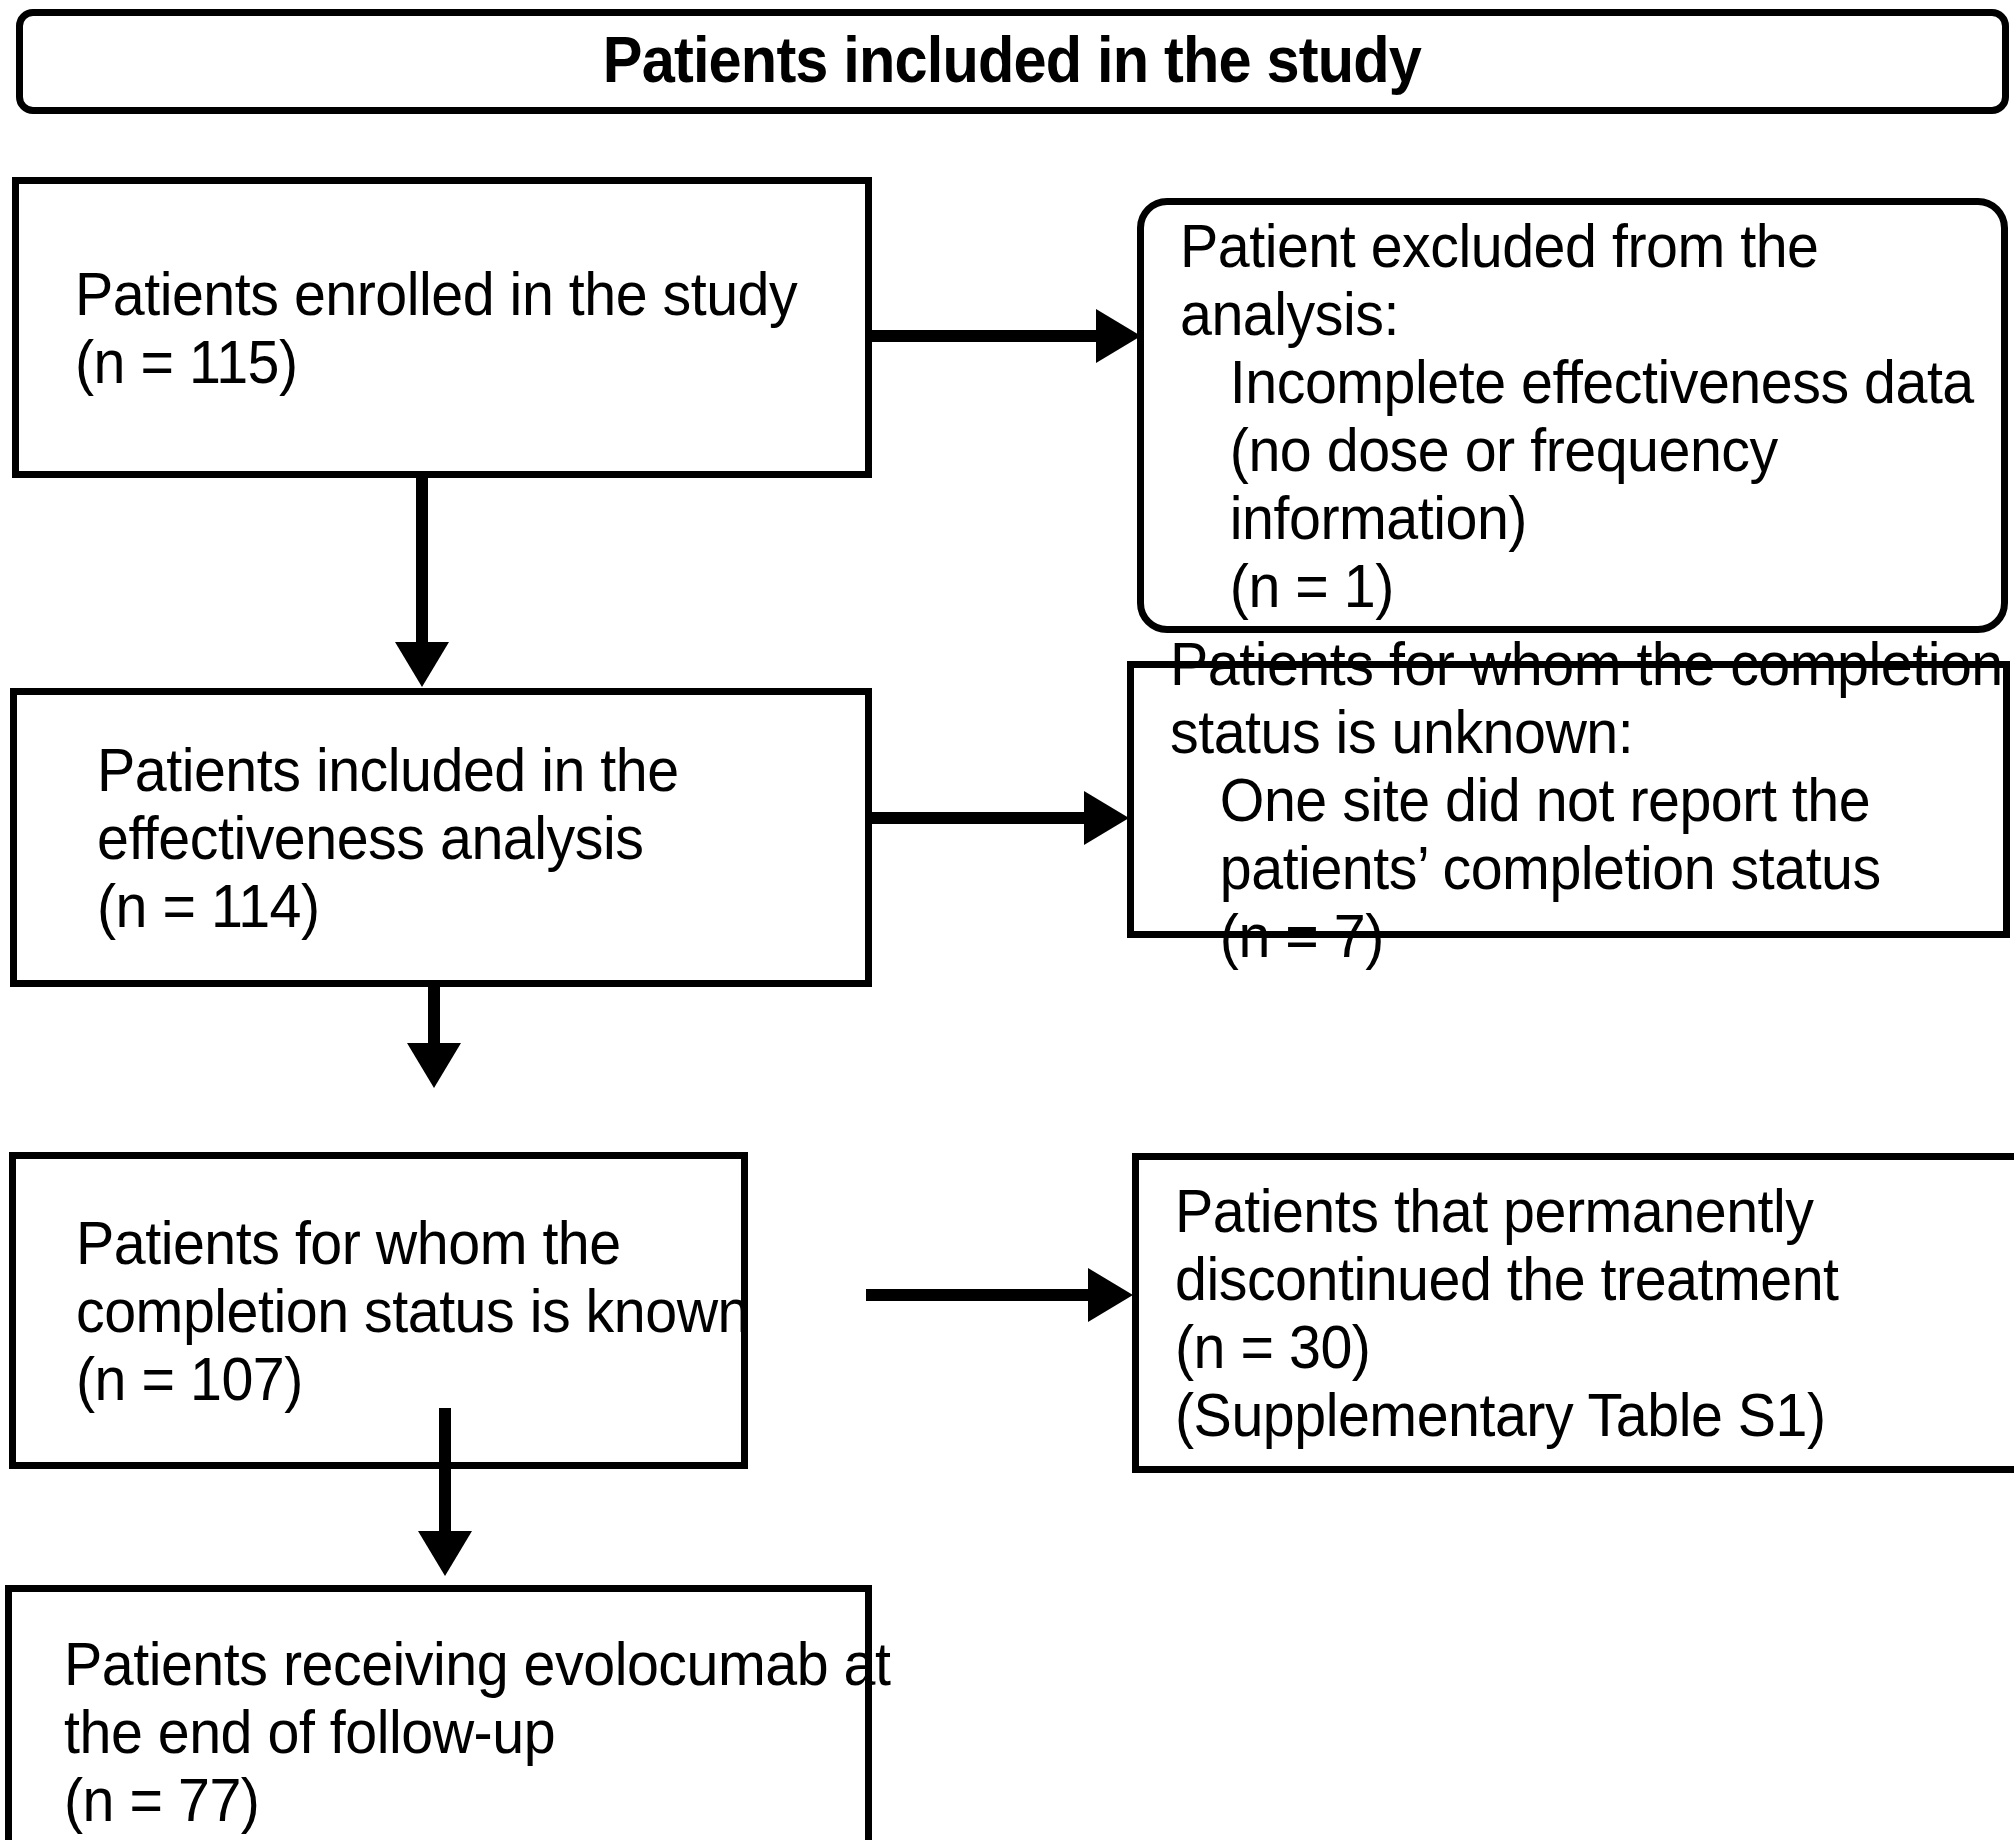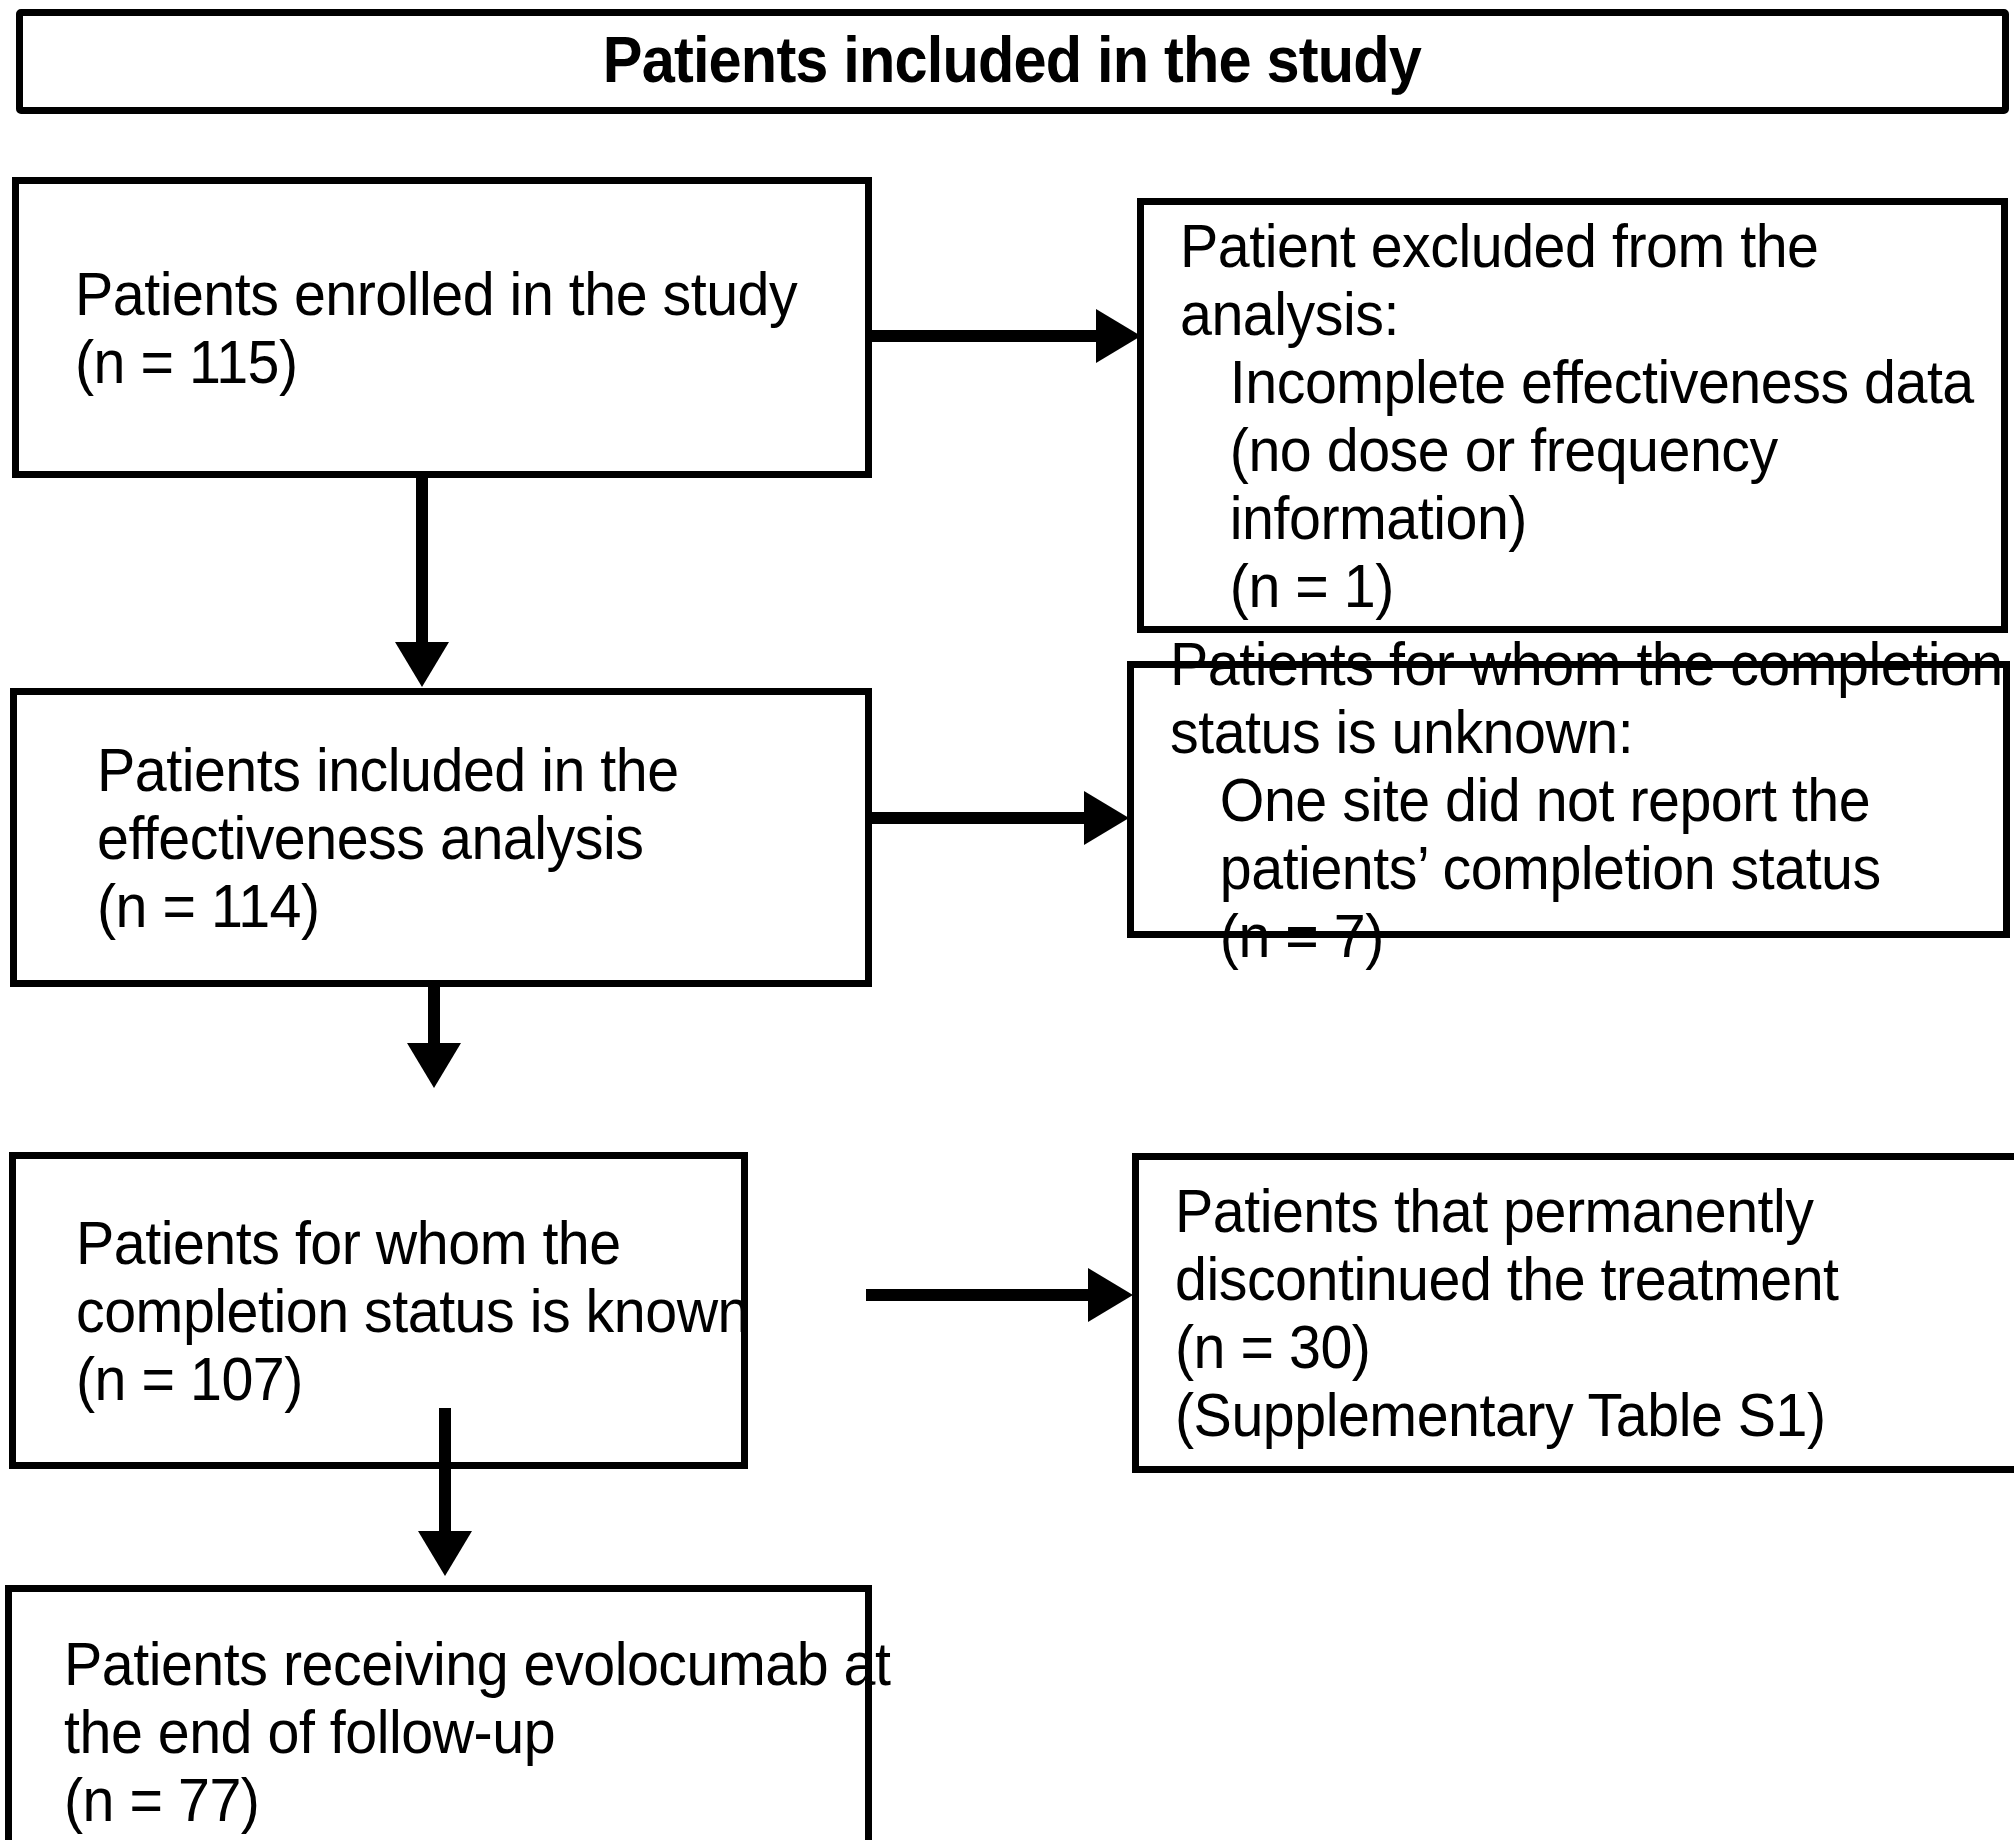--- a/index.html
+++ b/index.html
@@ -24,21 +24,21 @@
   .node {
     position: absolute;
     box-sizing: border-box;
     border: 7.7px solid #000000;
     background: #ffffff;
     display: flex;
     flex-direction: column;
     justify-content: center;
   }
   .node.header-node {
-    border-radius: 5px;
+    border-radius: 17px;
     align-items: center;
     justify-content: center;
   }
   .node-text {
     font-size: 61px;
     line-height: 1.115;
     letter-spacing: -0.5px;
     white-space: pre;
     transform: scaleX(0.94);
     transform-origin: left center;
@@ -52,21 +52,21 @@
     text-align: center;
   }
   .node-text .indent {
     padding-left: 53px;
     display: inline-block;
   }
 
   
   #box-header   { left: 15.5px;   top: 8.6px;   width: 1993px; height: 105px; padding: 0 17px; }
   #box-enrolled { left: 12px;   top: 177px;  width: 860px; height: 301px; padding-left: 56px; }
-  #box-excluded { left: 1137px; top: 198px;  width: 871px; height: 435px; padding-left: 36px; }
+  #box-excluded { left: 1137px; top: 198px;  width: 871px; height: 435px; padding-left: 36px; border-radius: 30px; }
   #box-included { left: 10.3px;   top: 688px;  width: 862px; height: 299px; padding-left: 80px; }
   #box-unknown  { left: 1127px; top: 661px;  width: 883px; height: 277px; padding-left: 36px; }
   #box-known    { left: 8.6px;   top: 1152px; width: 739px; height: 317px; padding-left: 60px; }
   #box-disc     { left: 1132px; top: 1153px; width: 1018px; height: 320px; padding-left: 36px; }
   #box-final    { left: 5.2px;    top: 1585px; width: 867px; height: 293px; padding-left: 52px; }
 
   
   .conn {
     position: absolute;
     background: #000000;

